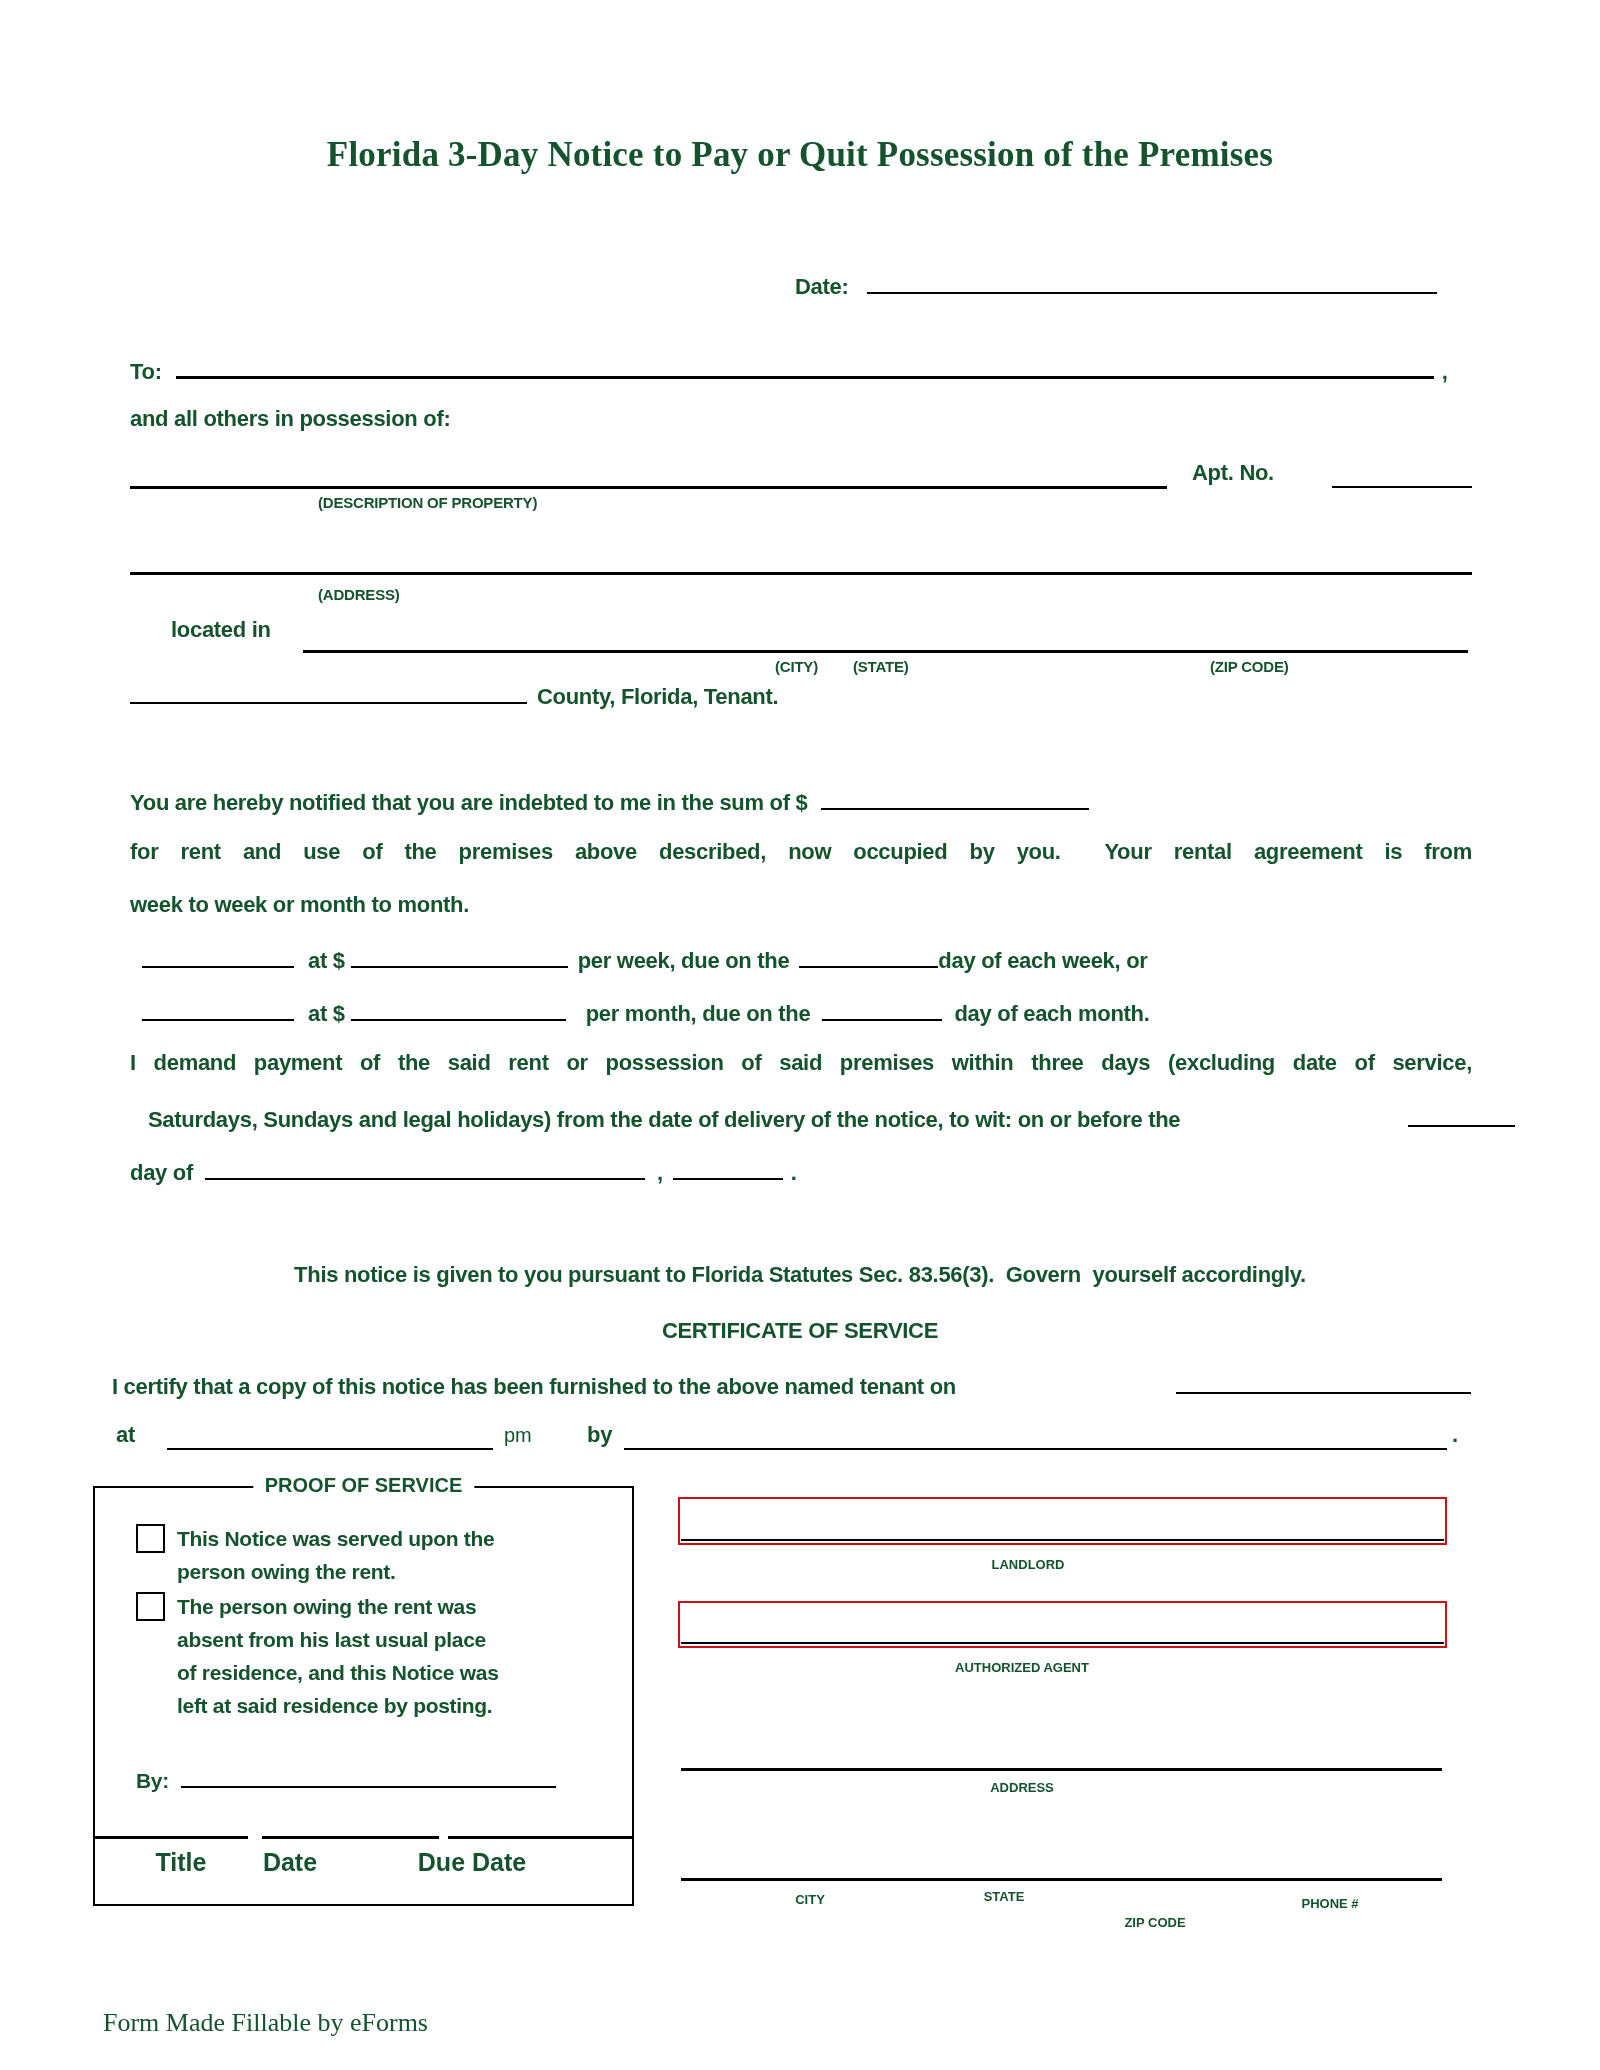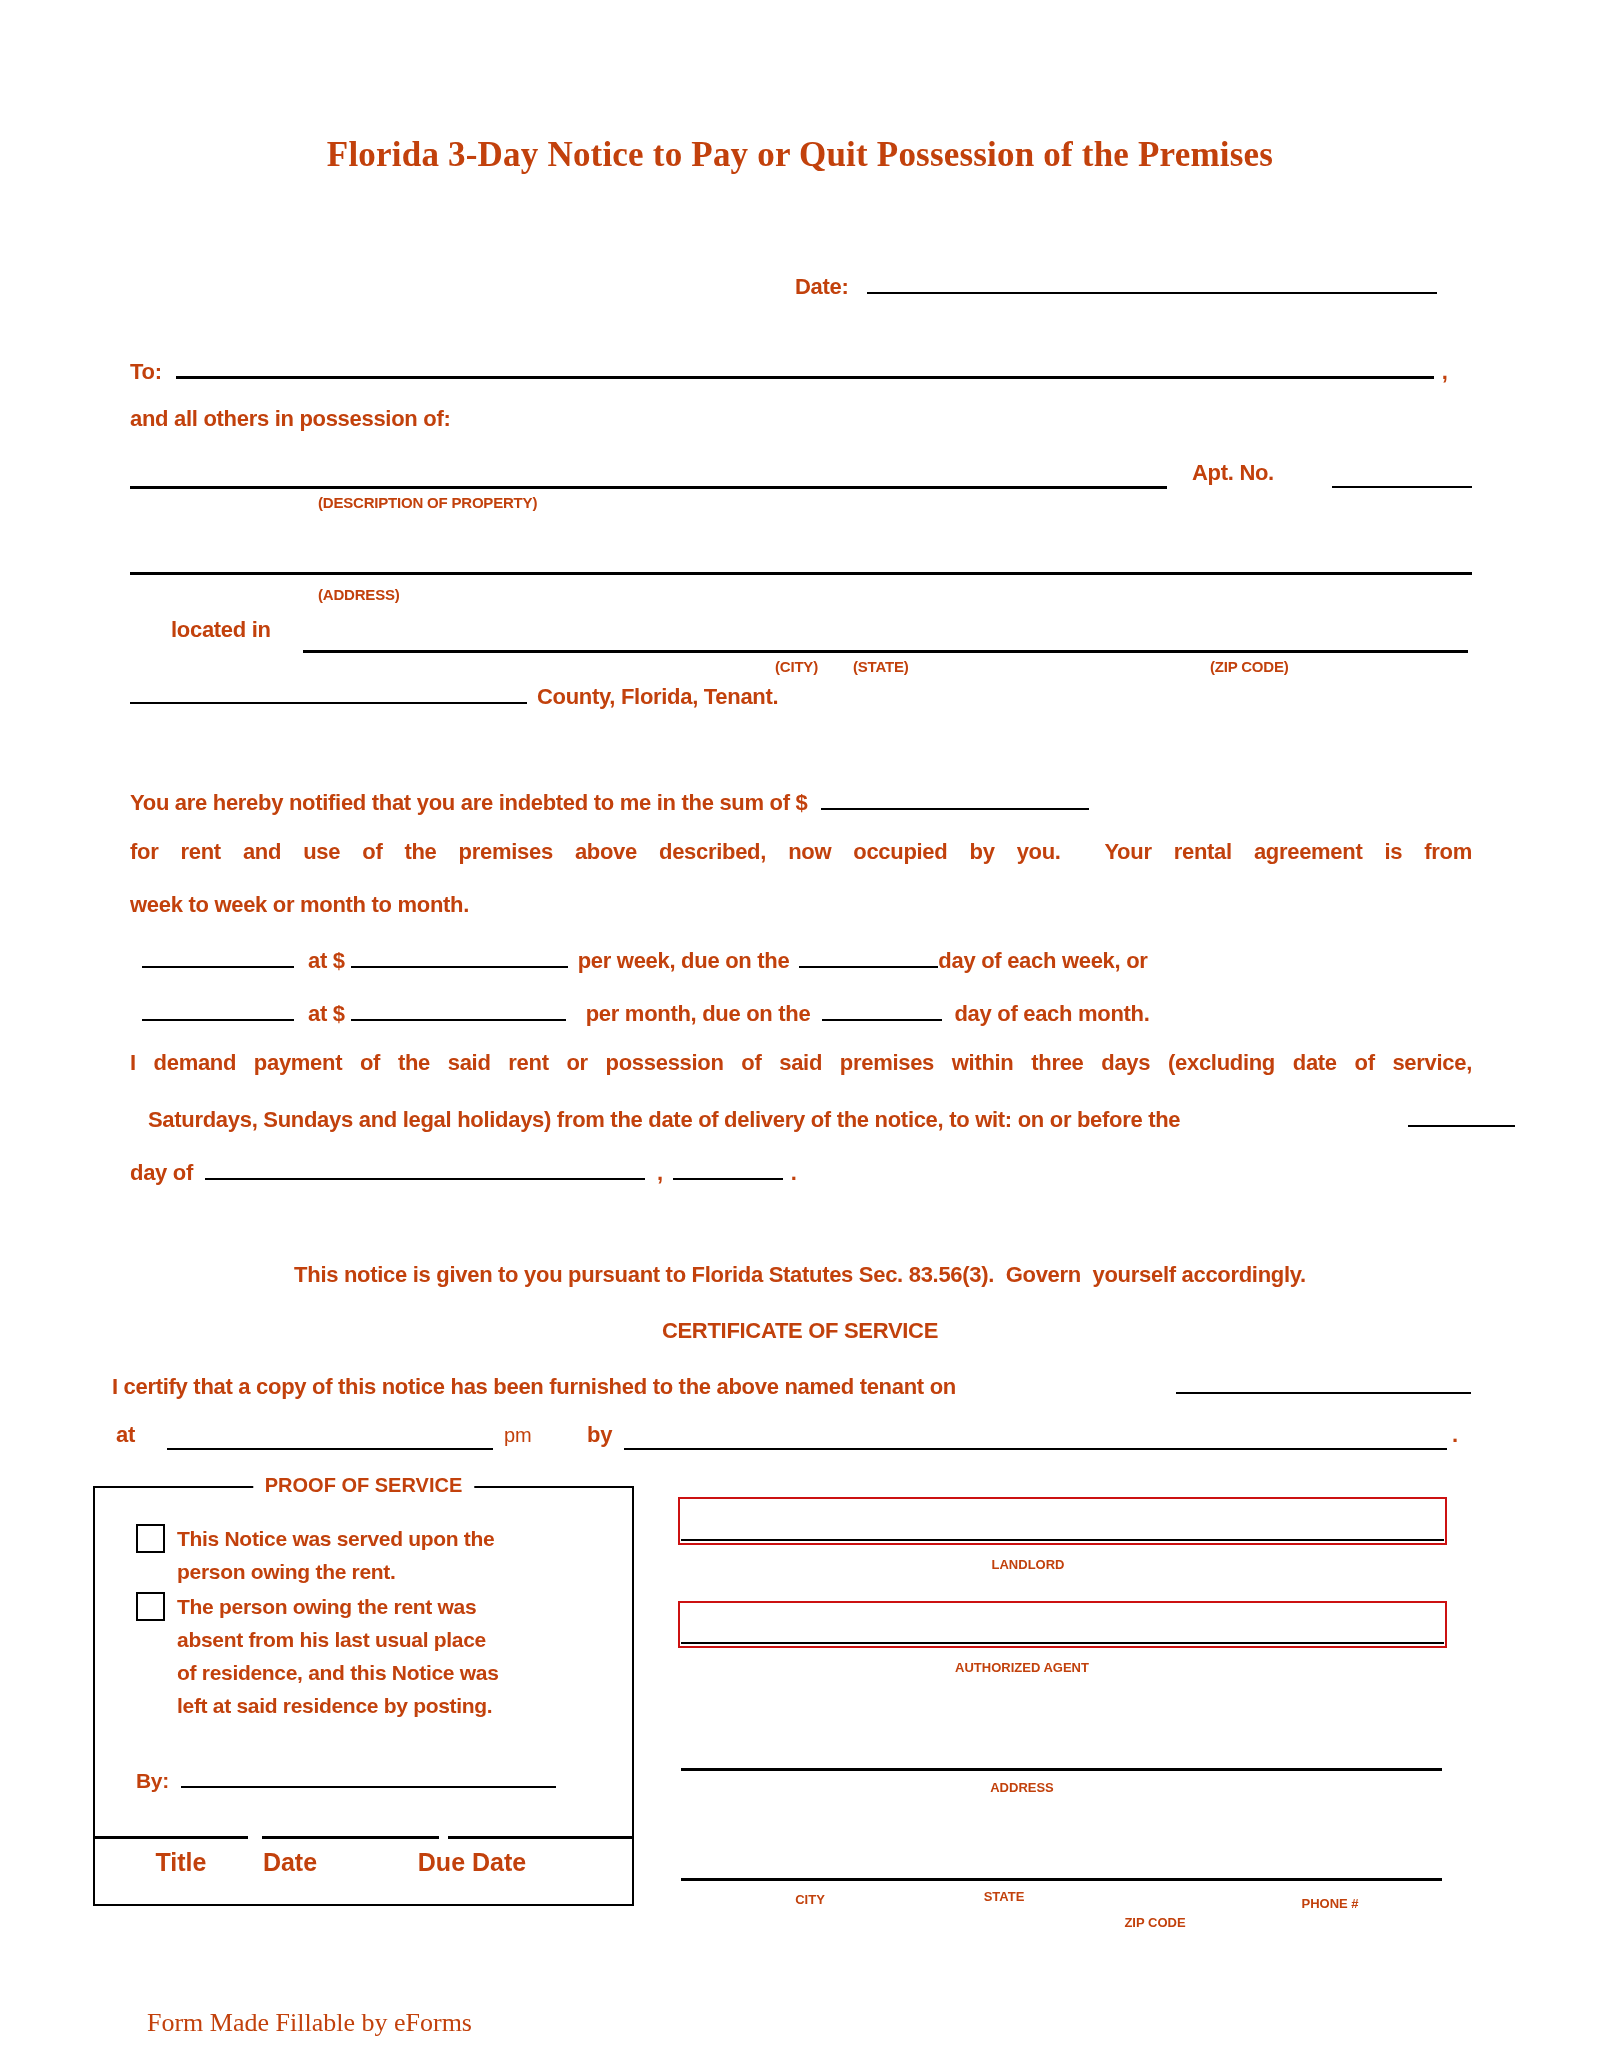--- a/index.html
+++ b/index.html
@@ -1,17 +1,17 @@
 <!DOCTYPE html>
 <html><head>
 <meta charset="utf-8">
 <style>
   html,body{margin:0;padding:0;background:#ffffff;}
   #page{position:relative;width:1600px;height:2070px;background:#fff;overflow:hidden;
-        font-family:"Liberation Sans",sans-serif;color:#c2410c;}
+        font-family:"Liberation Sans",sans-serif;color:#14532d;}
   .abs{position:absolute;}
   .title{font-family:"Liberation Serif",serif;font-weight:bold;font-size:35px;
          width:1600px;text-align:center;letter-spacing:0.2px;}
   .body-txt{font-size:22px;font-weight:bold;letter-spacing:-0.3px;line-height:30px;white-space:pre-wrap;}
   .caption{font-size:15px;font-weight:bold;letter-spacing:-0.2px;}
   .blank{display:inline-block;border-bottom:2px solid #000;height:24px;vertical-align:baseline;}
   .rule{position:absolute;background:#000;height:3px;}
   .row{position:absolute;display:flex;align-items:baseline;}
   .just{text-align:justify;text-align-last:justify;}
   .center-line{width:1600px;text-align:center;}
@@ -168,15 +168,15 @@
 
   <div class="rline" style="top:1768px;"></div>
   <span class="rlab" style="left:1022px;top:1780px;">ADDRESS</span>
 
   <div class="rline" style="top:1878px;"></div>
   <span class="rlab" style="left:810px;top:1892px;">CITY</span>
   <span class="rlab" style="left:1004px;top:1889px;">STATE</span>
   <span class="rlab" style="left:1155px;top:1889px;margin-top:26px;">ZIP CODE</span>
   <span class="rlab" style="left:1330px;top:1896px;">PHONE #</span>
 
-  <div class="abs footer" style="top:2008px;left:103px;margin-left:44px;">Form Made Fillable by eForms</div>
+  <div class="abs footer" style="top:2008px;left:103px;">Form Made Fillable by eForms</div>
 
 </div>
 
 </body></html>

